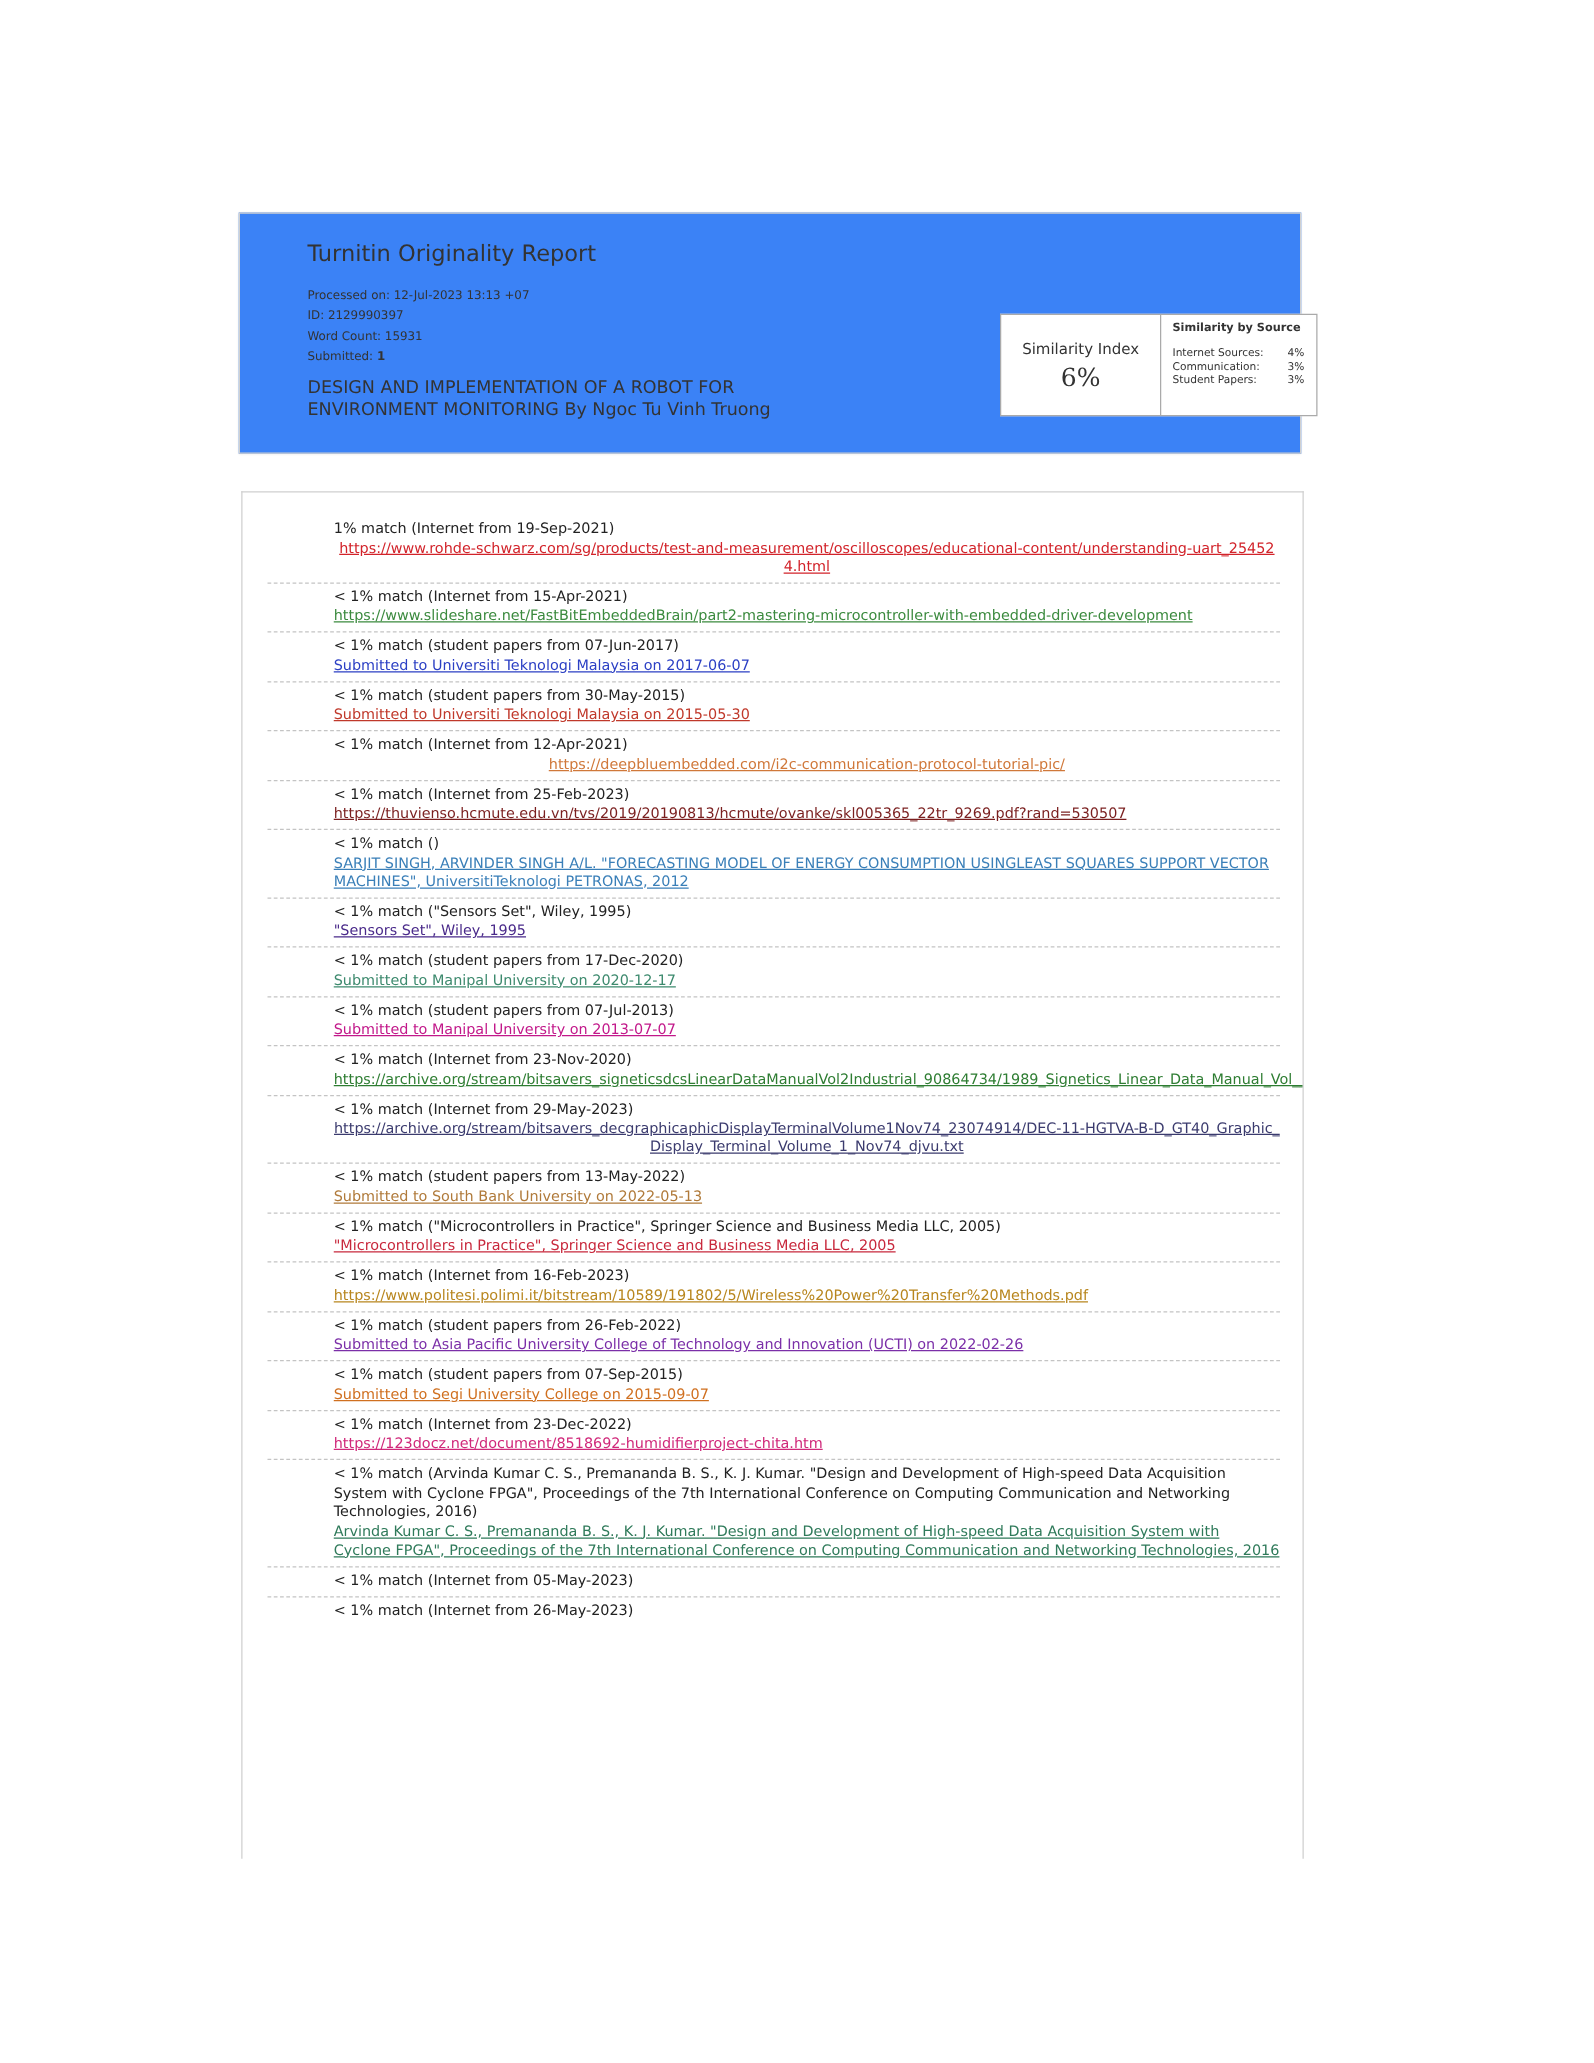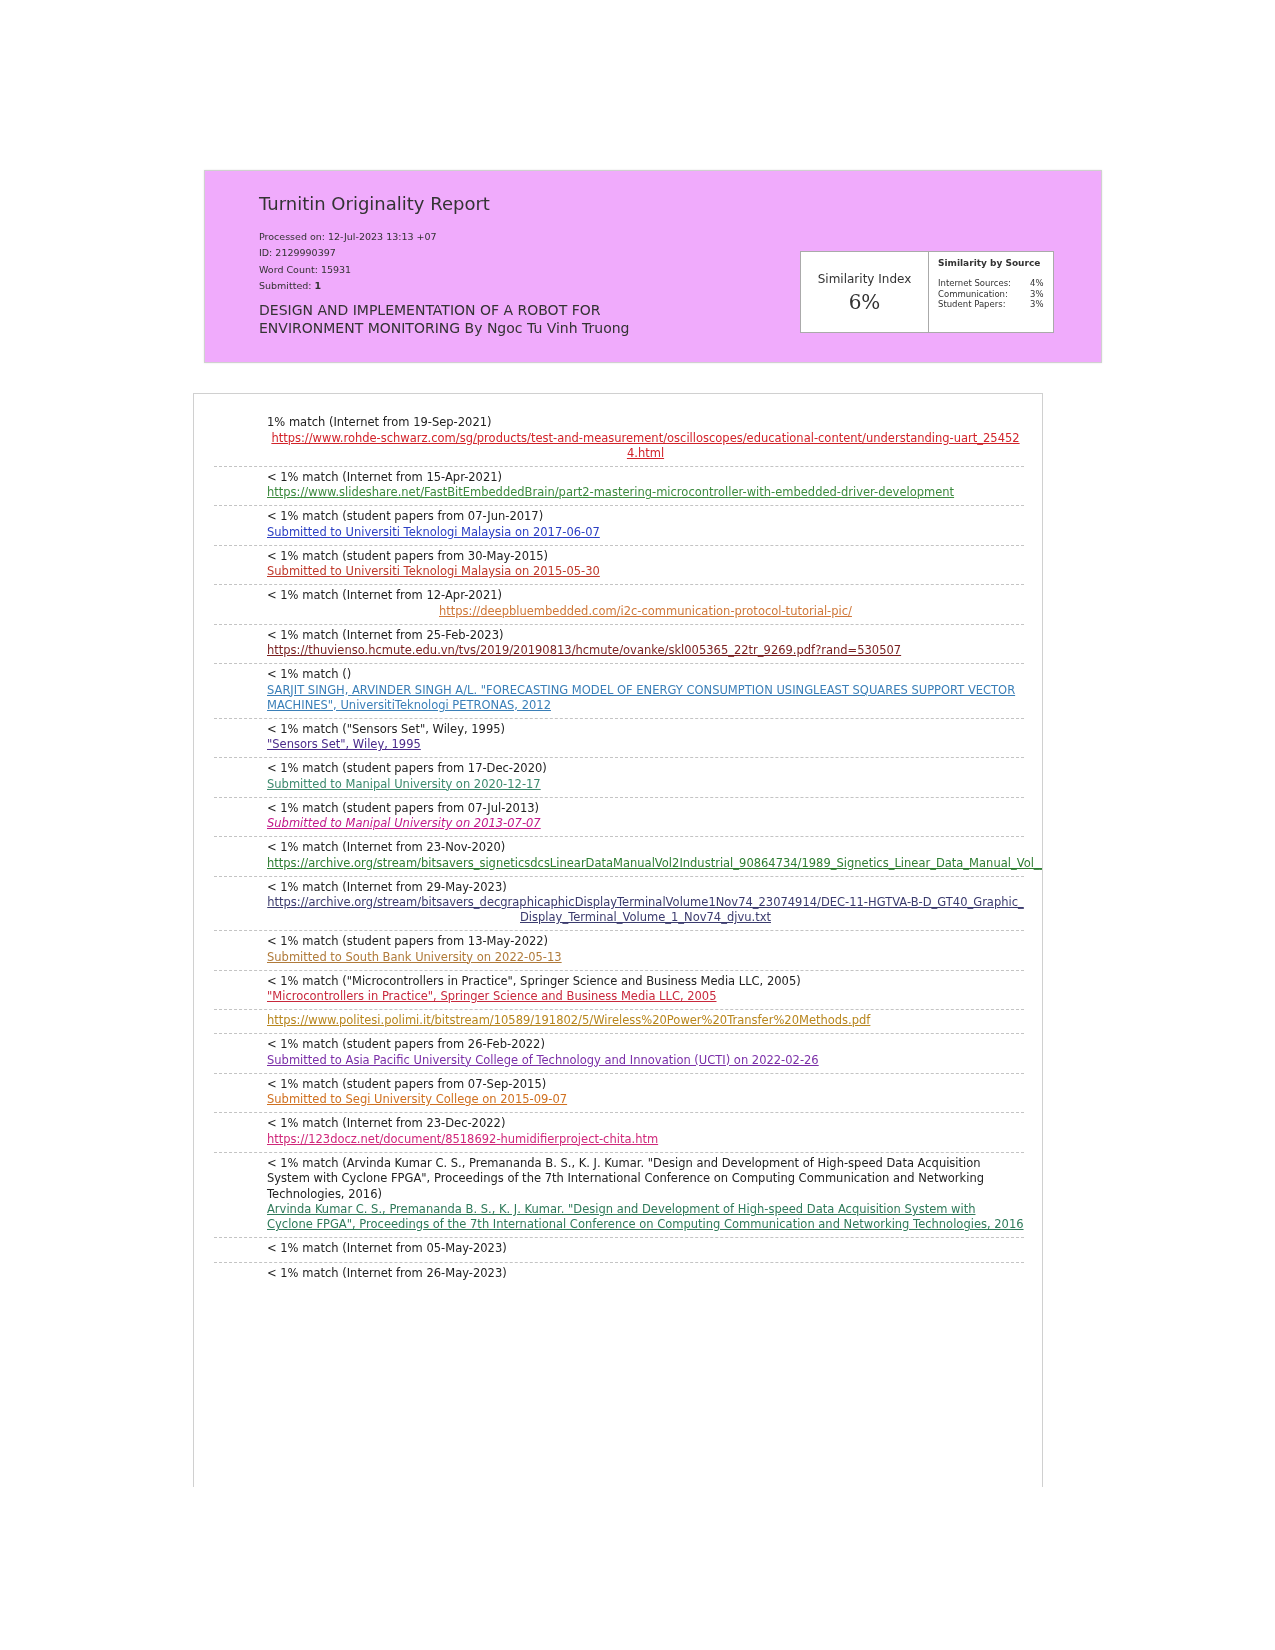--- a/index.html
+++ b/index.html
@@ -1,17 +1,17 @@
 <!DOCTYPE html>
 <html><head>
 <meta charset="utf-8">
 <style>
   html, body { margin: 0; padding: 0; background: #ffffff; }
   body { width: 1275px; height: 1650px; position: relative; overflow: hidden; font-family: "DejaVu Sans", sans-serif; color: #222; }
-  .header-box { position: absolute; left: 204px; top: 170px; width: 848px; height: 191px; border: 1px solid #d0d0d0; box-shadow: 0 0 2px #e6e6e6; background: #f0abfc; padding-left: 48px; }
+  .header-box { position: absolute; left: 191px; top: 170px; width: 848px; height: 191px; border: 1px solid #d0d0d0; box-shadow: 0 0 2px #e6e6e6; background: #3b82f6; }
   .title { position: absolute; left: 54px; top: 22px; font-size: 18px; color: #333; }
   .meta { position: absolute; left: 54px; top: 58px; font-size: 9.5px; line-height: 16.3px; color: #333; }
   .meta b { font-weight: bold; }
   .doc-title { position: absolute; left: 54px; top: 131px; width: 380px; font-size: 14px; line-height: 17.5px; color: #333; }
   .sim-table { position: absolute; left: 800px; top: 251px; height: 80px; border: 1px solid #aaa; display: flex; background: #fff; }
   .sim-index { width: 128px; border-right: 1px solid #aaa; text-align: center; padding-top: 20px; box-sizing: border-box; }
   .sim-index .lbl { font-size: 12px; color: #333; }
   .sim-index .val { font-size: 20px; font-family: "DejaVu Serif", serif; color: #333; margin-top: 4px; }
   .sim-source { width: 124px; padding: 6px 0 0 9px; box-sizing: border-box; font-size: 8.5px; color: #333; }
   .sim-source .hd { font-weight: bold; font-size: 9px; margin-bottom: 10px; }
@@ -95,39 +95,40 @@
       <div class="item">
         <div class="m">&lt; 1% match ("Sensors Set", Wiley, 1995)</div>
         <a class="wrapword" style="color: rgb(74, 42, 138);">"Sensors Set", Wiley, 1995</a>
       </div>
       <div class="item">
         <div class="m">&lt; 1% match (student papers from 17-Dec-2020)</div>
         <a class="wrapword" style="color: rgb(61, 138, 110);">Submitted to Manipal University on 2020-12-17</a>
       </div>
       <div class="item">
         <div class="m">&lt; 1% match (student papers from 07-Jul-2013)</div>
-        <a class="wrapword" style="color: rgb(194, 24, 138); font-style: italic;">Submitted to Manipal University on 2013-07-07</a>
+        <a class="wrapword" style="color: rgb(194, 24, 138);">Submitted to Manipal University on 2013-07-07</a>
       </div>
       <div class="item">
         <div class="m">&lt; 1% match (Internet from 23-Nov-2020)</div>
         <a class="nowrap" style="color: rgb(46, 125, 50);">https://archive.org/stream/bitsavers_signeticsdcsLinearDataManualVol2Industrial_90864734/1989_Signetics_Linear_Data_Manual_Vol__2_Industrial</a>
       </div>
       <div class="item">
         <div class="m">&lt; 1% match (Internet from 29-May-2023)</div>
         <a style="color: rgb(59, 59, 110); text-align: center;">https://archive.org/stream/bitsavers_decgraphicaphicDisplayTerminalVolume1Nov74_23074914/DEC-11-HGTVA-B-D_GT40_Graphic_Display_Terminal_Volume_1_Nov74_djvu.txt</a>
       </div>
       <div class="item">
         <div class="m">&lt; 1% match (student papers from 13-May-2022)</div>
         <a class="wrapword" style="color: rgb(176, 122, 58);">Submitted to South Bank University on 2022-05-13</a>
       </div>
       <div class="item">
         <div class="m">&lt; 1% match ("Microcontrollers in Practice", Springer Science and Business Media LLC, 2005)</div>
         <a class="wrapword" style="color: rgb(200, 40, 60);">"Microcontrollers in Practice", Springer Science and Business Media LLC, 2005</a>
       </div>
       <div class="item">
+        <div class="m">&lt; 1% match (Internet from 16-Feb-2023)</div>
         <a style="color: rgb(184, 134, 30);">https://www.politesi.polimi.it/bitstream/10589/191802/5/Wireless%20Power%20Transfer%20Methods.pdf</a>
       </div>
       <div class="item">
         <div class="m">&lt; 1% match (student papers from 26-Feb-2022)</div>
         <a class="wrapword" style="color: rgb(123, 47, 168);">Submitted to Asia Pacific University College of Technology and Innovation (UCTI) on 2022-02-26</a>
       </div>
       <div class="item">
         <div class="m">&lt; 1% match (student papers from 07-Sep-2015)</div>
         <a class="wrapword" style="color: rgb(208, 112, 32);">Submitted to Segi University College on 2015-09-07</a>
       </div>

